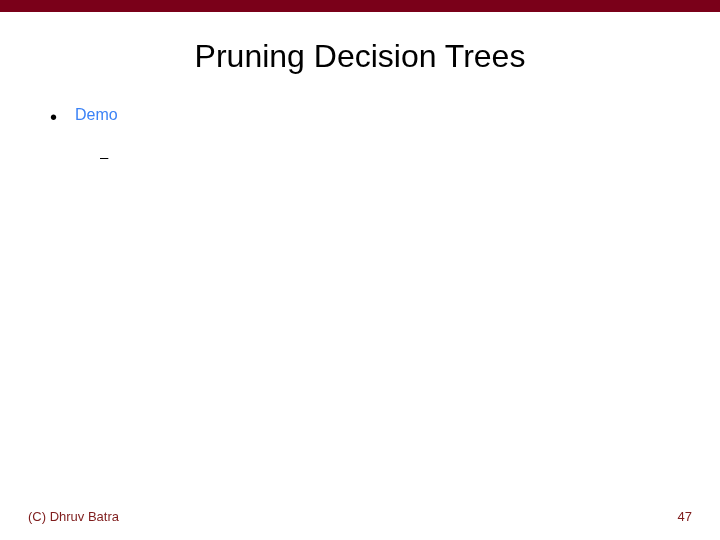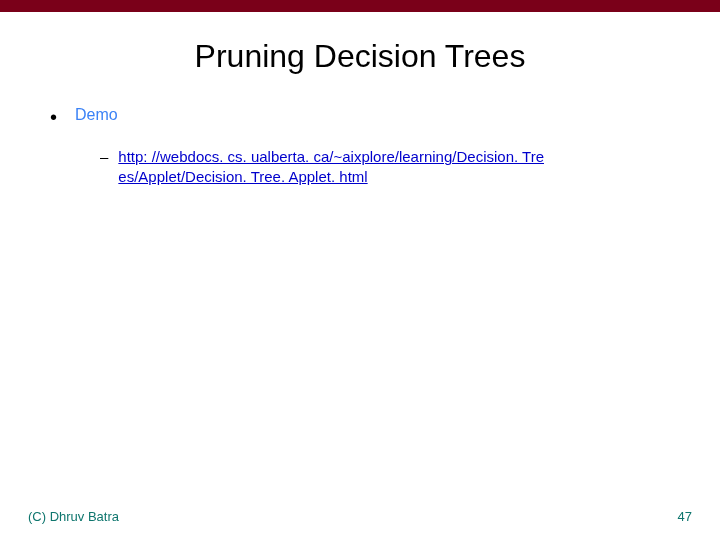--- a/index.html
+++ b/index.html
@@ -71,37 +71,36 @@
     }
     .footer {
       position: absolute;
       bottom: 16px;
       left: 0;
       width: 100%;
       padding: 0 28px;
       display: flex;
       justify-content: space-between;
       font-size: 13px;
-      color: #0f766e;
+      color: #7f1d1d;
     }
   </style>
 </head>
 <body>
 
 <div class="top-bar"></div>
 
 <h1 class="title">Pruning Decision Trees</h1>
 
 <div class="content">
   <div class="bullet-item">
     <span class="bullet-dot">•</span>
     <span class="bullet-text">Demo</span>
   </div>
   <div class="sub-item">
     <span class="sub-dash">–</span>
-    <a class="sub-link">http: //webdocs. cs. ualberta. ca/~aixplore/learning/Decision. Tre es/Applet/Decision. Tree. Applet. html</a>
   </div>
 </div>
 
 <div class="footer">
   <span>(C) Dhruv Batra</span>
   <span>47</span>
 </div>
 
 </body></html>

